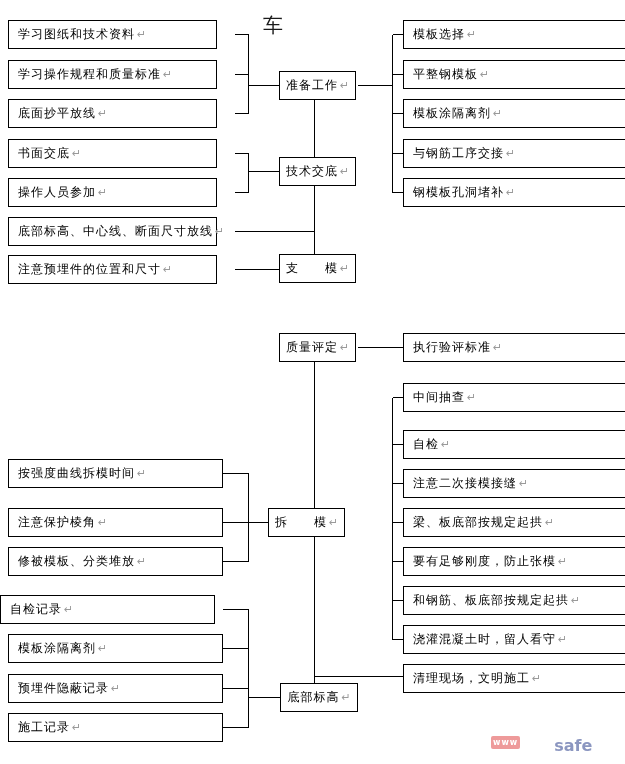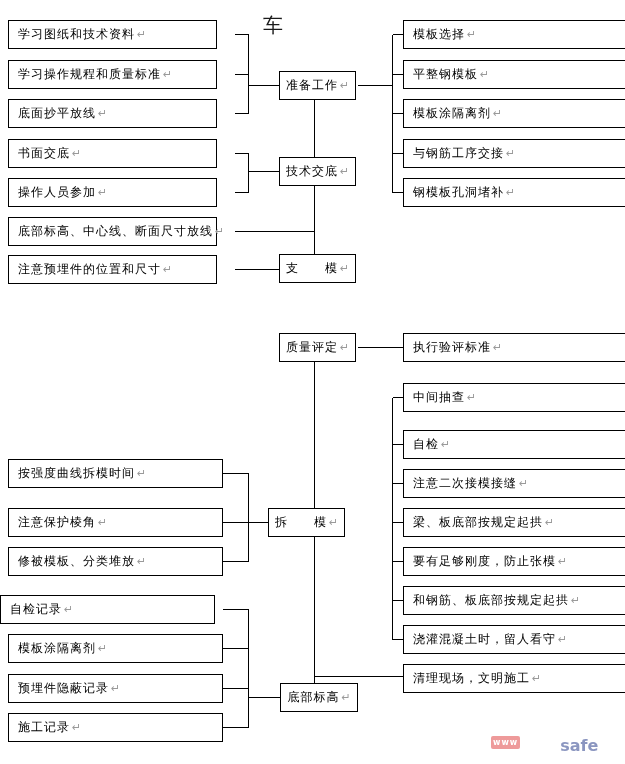--- a/index.html
+++ b/index.html
@@ -23,21 +23,21 @@
     font-size:20px;letter-spacing:2px;color:#1a1a1a;
   }
   .wm{
     position:absolute;left:491px;top:736px;height:18px;
     display:flex;align-items:flex-start;gap:32px;
   }
   .wm-block{
     background:#ee9a9a;color:#fff;font-weight:bold;font-size:8px;line-height:9px;
     padding:2px 2px;border-radius:2px;letter-spacing:1px;
   }
-  .wm-safe{color:#8b96c0;font-weight:bold;font-size:16px;margin:0 1px 0 8px;}
+  .wm-safe{color:#8b96c0;font-weight:bold;font-size:16px;margin:0 1px 0 2px;}
   .wm-hoo{color:#94a6e2;font-weight:bold;font-size:16px;margin-right:2px;}
 </style>
 </head>
 <body>
 
 <div class="canvas">
 
   <svg class="wires" viewBox="0 0 625 764">
     <g>
       <line x1="235" y1="34.5" x2="248.5" y2="34.5"></line>

